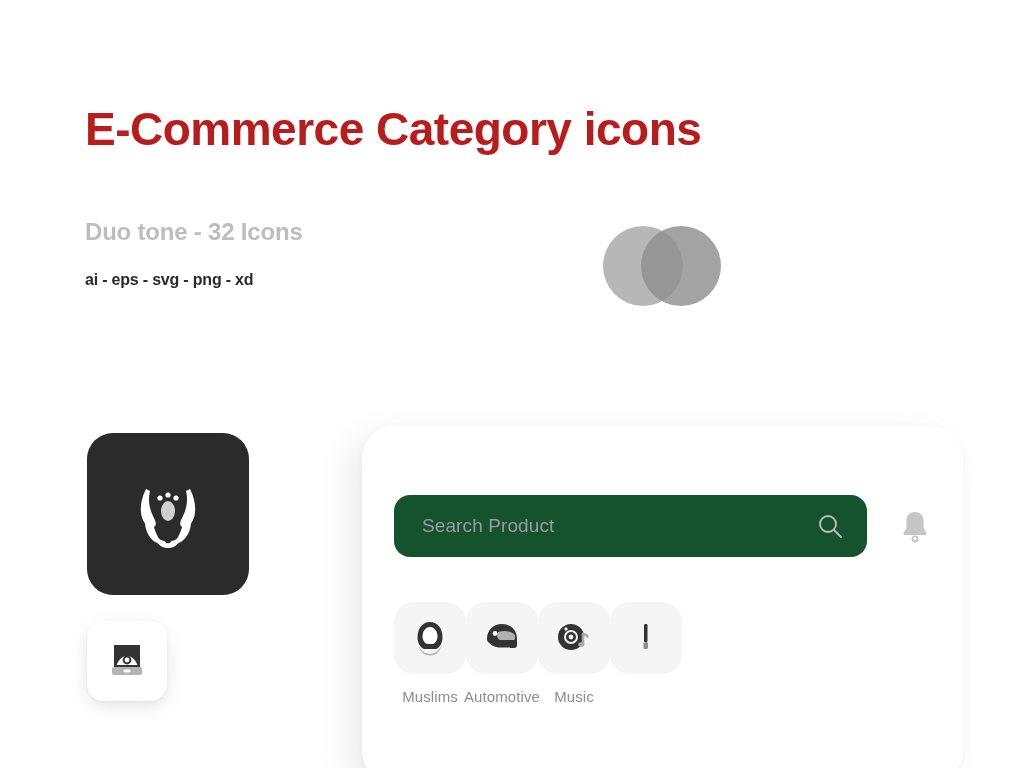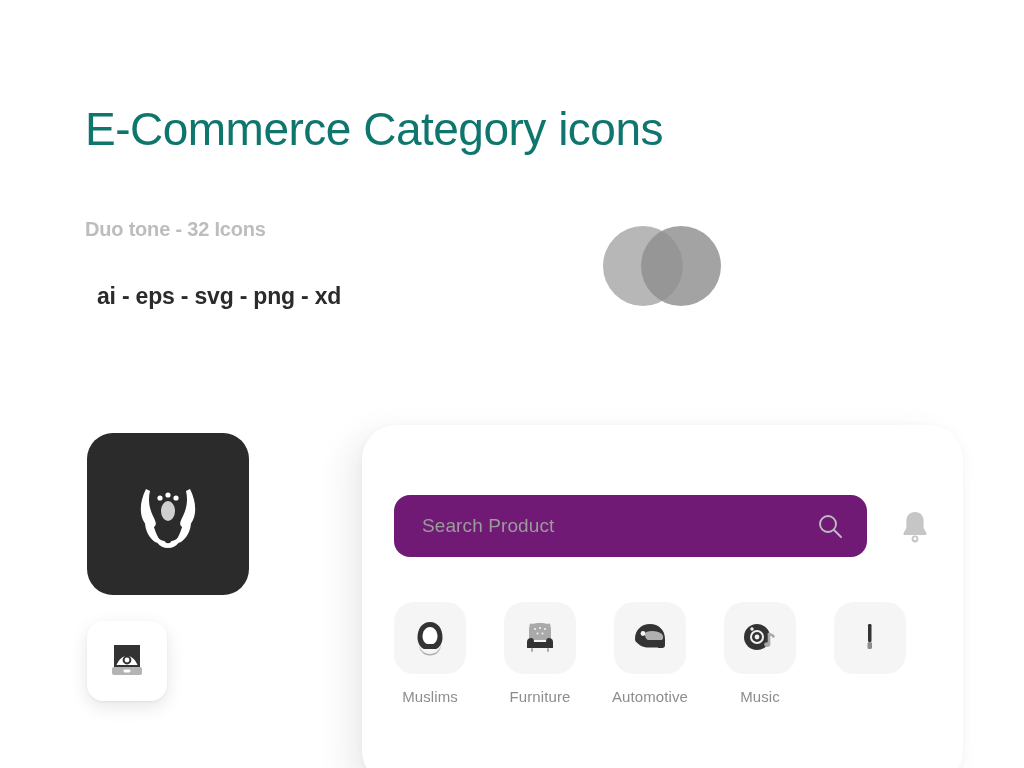--- a/index.html
+++ b/index.html
@@ -19,44 +19,44 @@
 
   
   .header {
     position: absolute;
     left: 85px;
     top: 104px;
     width: 860px;
   }
   .title {
     font-size: 46px;
-    font-weight: normal;
+    font-weight: bold;
     letter-spacing: -0.5px;
-    color: #0f766e;
+    color: #b91c1c;
     line-height: 1.1;
     margin: 0;
     white-space: nowrap;
   }
   .subtitle {
-    font-size: 20px;
+    font-size: 24px;
     font-weight: bold;
     color: #bdbdbd;
     letter-spacing: -0.2px;
     margin: 0;
     position: absolute;
     top: 114px;
     left: 0;
     white-space: nowrap;
   }
   .formats {
-    font-size: 23px;
+    font-size: 16px;
     font-weight: bold;
     color: #2b2b2b;
     letter-spacing: -0.2px;
-    margin: 12px;
+    margin: 0;
     position: absolute;
     top: 167px;
     left: 0;
     white-space: nowrap;
   }
 
   
   .duotone-mark {
     position: absolute;
     left: 603px;
@@ -135,21 +135,21 @@
     top: 70px;
     width: 540px;
     height: 62px;
   }
   .search-box {
     position: absolute;
     left: 0;
     top: 0;
     width: 473px;
     height: 62px;
-    background: #701a75;
+    background: #14532d;
     border-radius: 16px;
   }
   .search-placeholder {
     position: absolute;
     left: 28px;
     top: 50%;
     transform: translateY(-50%);
     font-size: 19px;
     color: #9b9b9b;
     letter-spacing: 0.1px;
@@ -171,21 +171,20 @@
     width: 32px;
     height: 34px;
   }
 
   
   .category-strip {
     position: absolute;
     left: 32px;
     top: 177px;
     display: flex;
-    gap: 38px;
   }
   .category-item {
     width: 72px;
     display: flex;
     flex-direction: column;
     align-items: center;
   }
   .category-tile {
     width: 72px;
     height: 72px;
@@ -280,37 +279,20 @@
       <div class="category-tile">
         <svg width="44" height="44" viewBox="0 0 44 44">
           <path d="M22 6 C14 6 9.5 13 9.5 21.5 C9.5 27.5 13 32 16 33 L28 33 C31 32 34.5 27.5 34.5 21.5 C34.5 13 30 6 22 6 Z" fill="#333333"></path>
           <path d="M22 11 C17.5 11 14.5 15.5 14.5 20.5 C14.5 24 16.5 27 19 28 L25 28 C27.5 27 29.5 24 29.5 20.5 C29.5 15.5 26.5 11 22 11 Z" fill="#ffffff"></path>
           <path d="M11 29 C12 34 16.5 38 22 38 C27.5 38 32 34 33 29 C33 34.5 28.5 39.5 22 39.5 C15.5 39.5 11 34.5 11 29 Z" fill="#b0b0b0"></path>
         </svg>
       </div>
       <span class="category-label">Muslims</span>
     </div>
 
-    <div class="category-item">
-      <div class="category-tile">
-        <svg width="44" height="44" viewBox="0 0 44 44">
-          <path d="M11 13 C11 9 14 7 22 7 C30 7 33 9 33 13 L33 24 L11 24 Z" fill="#a9a9a9"></path>
-          <path d="M13 9 L15 14 M31 9 L29 14" stroke="#a9a9a9" stroke-width="3" stroke-linecap="round"></path>
-          <circle cx="17" cy="13" r="1" fill="#f5f5f5"></circle>
-          <circle cx="22" cy="12" r="1" fill="#f5f5f5"></circle>
-          <circle cx="27" cy="13" r="1" fill="#f5f5f5"></circle>
-          <circle cx="19.5" cy="17.5" r="1" fill="#f5f5f5"></circle>
-          <circle cx="24.5" cy="17.5" r="1" fill="#f5f5f5"></circle>
-          <path d="M9 26 C9 23 11 22 13 22 C15 22 16 23 16 26 L28 26 C28 23 29 22 31 22 C33 22 35 23 35 26 L35 32 L9 32 Z" fill="#333333"></path>
-          <rect x="13" y="32" width="2" height="4" rx="1" fill="#a9a9a9"></rect>
-          <rect x="29" y="32" width="2" height="4" rx="1" fill="#a9a9a9"></rect>
-        </svg>
-      </div>
-      <span class="category-label">Furniture</span>
-    </div>
 
     <div class="category-item">
       <div class="category-tile">
         <svg width="44" height="44" viewBox="0 0 44 44">
           <path d="M7 23 C7 14 13.5 8 22 8 C30.5 8 37 14 37 23 L37 29 C37 31 36 32 34 32 L30 32 L30 27 L12 27 C9 27 7 26 7 23 Z" fill="#333333"></path>
           <path d="M18 16 C24 14 30 15 34 18 C35.5 19.5 35.5 23 34 24 L20 24 C17 23 16 18 18 16 Z" fill="#b0b0b0"></path>
           <circle cx="15" cy="17.5" r="2.4" fill="#f5f5f5"></circle>
           <path d="M8 25 C10 28.5 14 31 19 31.5 L30 31.5 L30 27 L12 27 Z" fill="#333333"></path>
         </svg>
       </div>

